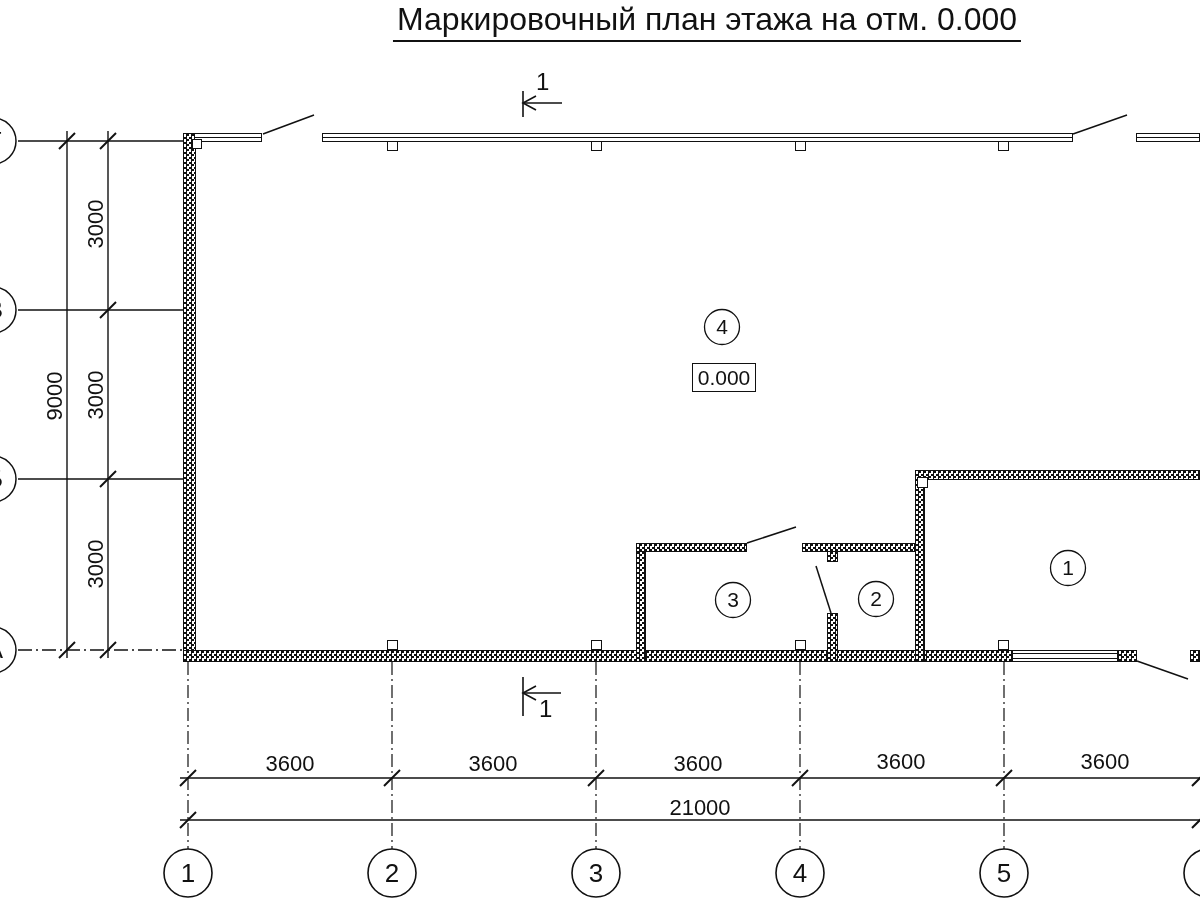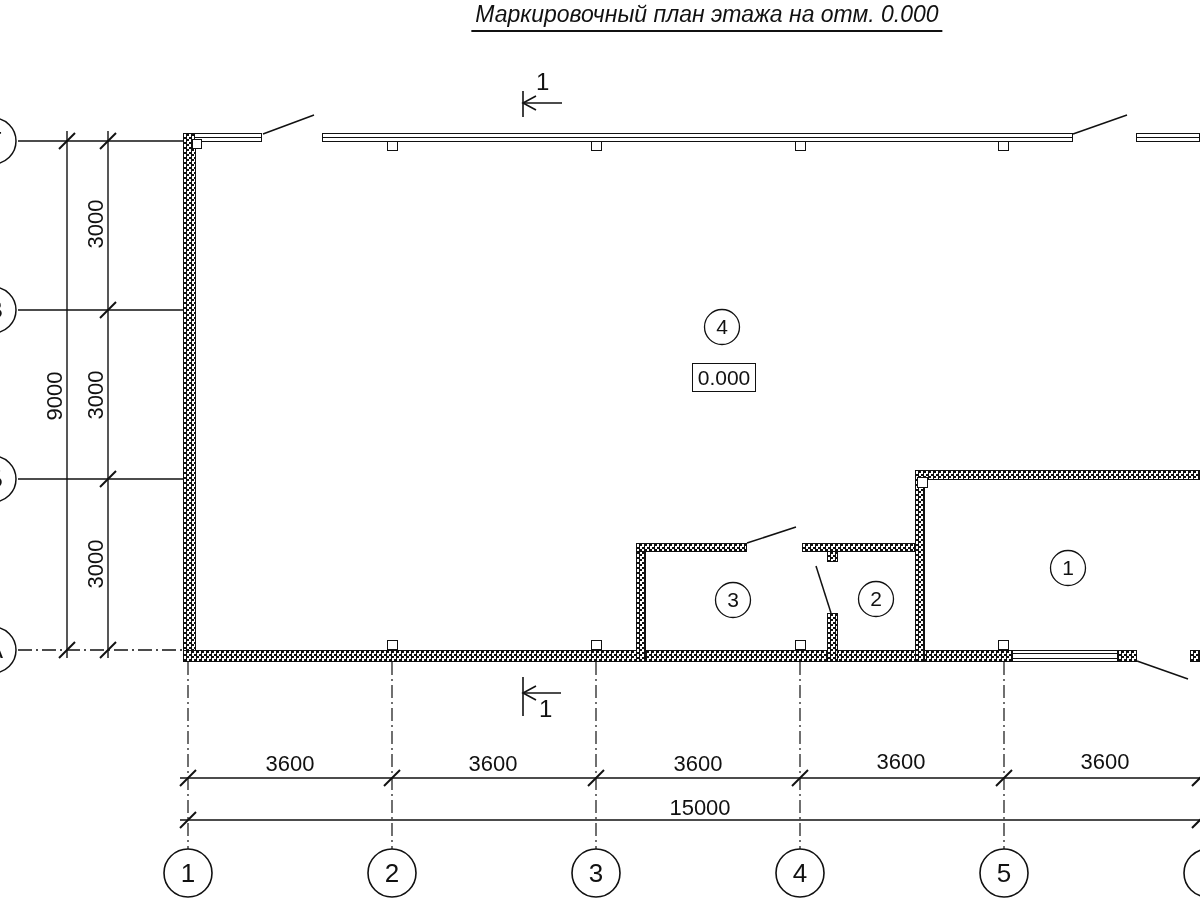--- a/index.html
+++ b/index.html
@@ -21,21 +21,21 @@
   .band2:before,.band2:after{content:"";position:absolute;left:0;right:0;height:1.1px;background:#111}
   .band2:before{top:2.4px}
   .band2:after{bottom:2.4px}
   
   .post{position:absolute;width:11px;height:10px;background:#fff;border:1.5px solid #111;box-sizing:border-box}
   .post-w{position:absolute;width:11px;height:11px;background:#fff;border:1.4px solid #111;box-sizing:border-box}
   
   .lbl{position:absolute;font-size:22px;line-height:1;white-space:nowrap;text-align:center}
   .rot{transform:rotate(-90deg);transform-origin:center}
   .title{position:absolute;left:707px;top:1px;transform:translateX(-50%);
-         font-style:italic;font-size:23px;white-space:nowrap}
+         font-size:32px;white-space:nowrap}
   .title span{border-bottom:2px solid #111;padding:0 4px 3px}
   .elev{position:absolute;left:692px;top:363px;width:64px;height:29px;
         border:1.2px solid #111;box-sizing:border-box;display:flex;
         align-items:center;justify-content:center;font-size:21px}
   .seclbl{position:absolute;font-size:24px;line-height:1}
   svg.overlay{position:absolute;left:0;top:0}
   svg text{font-family:"Liberation Sans",sans-serif;fill:#111}
 </style>
 </head>
 <body>
@@ -76,21 +76,21 @@
 
   <div class="elev">
     <span>0.000</span>
   </div>
 
   <div class="lbl" style="left:250px;top:753px;width:80px">3600</div>
   <div class="lbl" style="left:453px;top:753px;width:80px">3600</div>
   <div class="lbl" style="left:658px;top:753px;width:80px">3600</div>
   <div class="lbl" style="left:861px;top:751px;width:80px">3600</div>
   <div class="lbl" style="left:1065px;top:751px;width:80px">3600</div>
-  <div class="lbl" style="left:655px;top:797px;width:90px">15000</div>
+  <div class="lbl" style="left:655px;top:797px;width:90px">21000</div>
   <div class="lbl rot" style="left:24px;top:385px;width:62px">9000</div>
   <div class="lbl rot" style="left:65px;top:213px;width:62px">3000</div>
   <div class="lbl rot" style="left:65px;top:384px;width:62px">3000</div>
   <div class="lbl rot" style="left:65px;top:553px;width:62px">3000</div>
 
   <div class="seclbl" style="left:536px;top:70px">1</div>
   <div class="seclbl" style="left:539px;top:697px">1</div>
 
   <svg class="overlay" width="1200" height="900" viewBox="0 0 1200 900">
 

